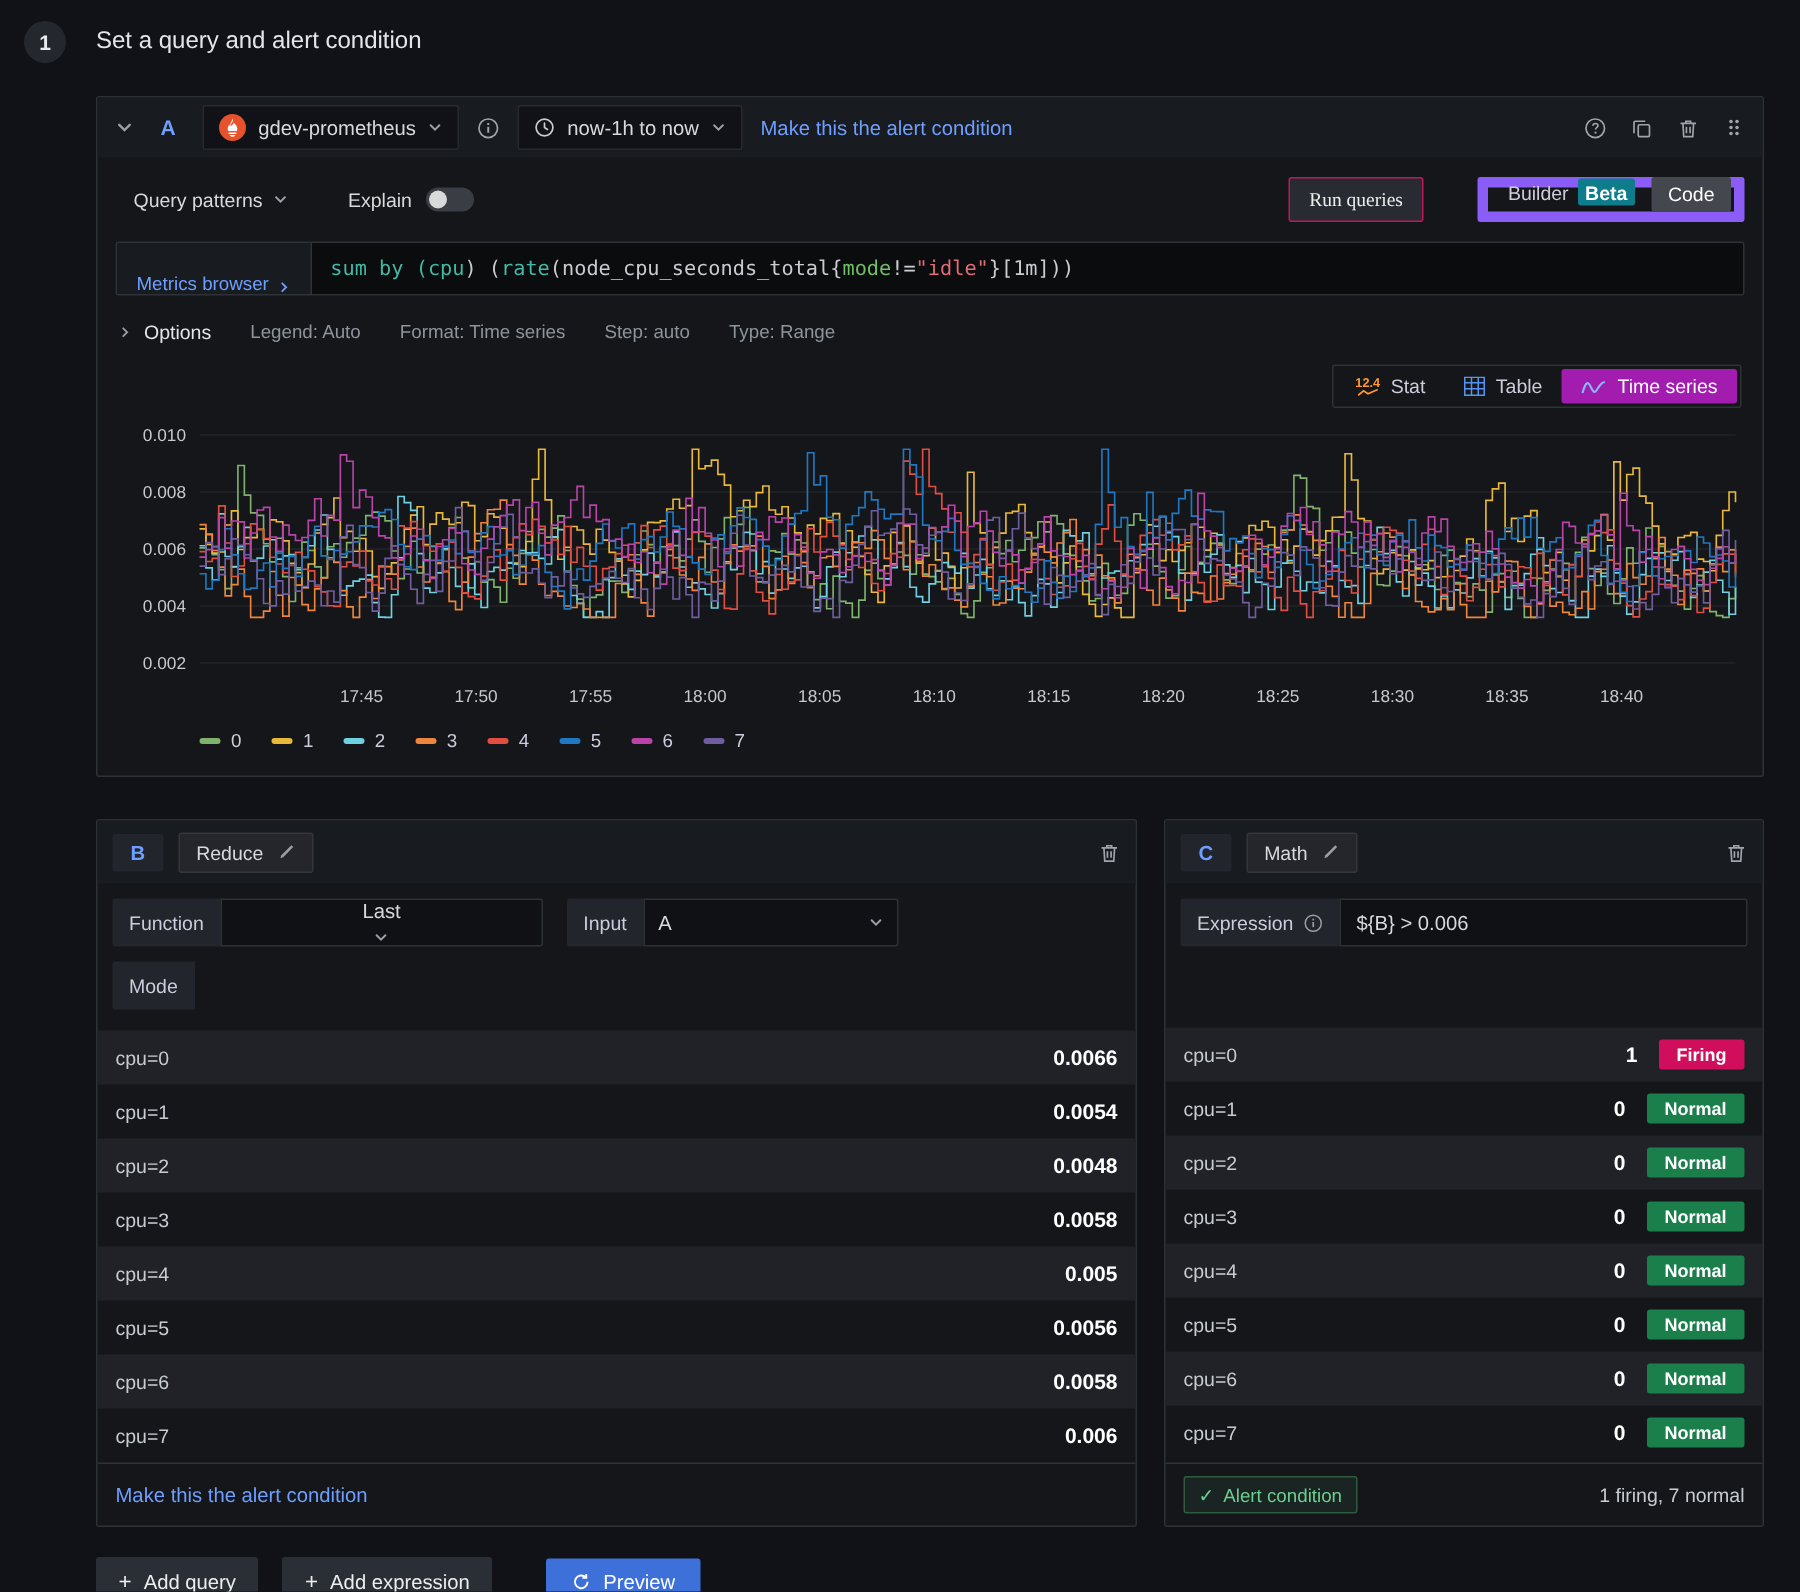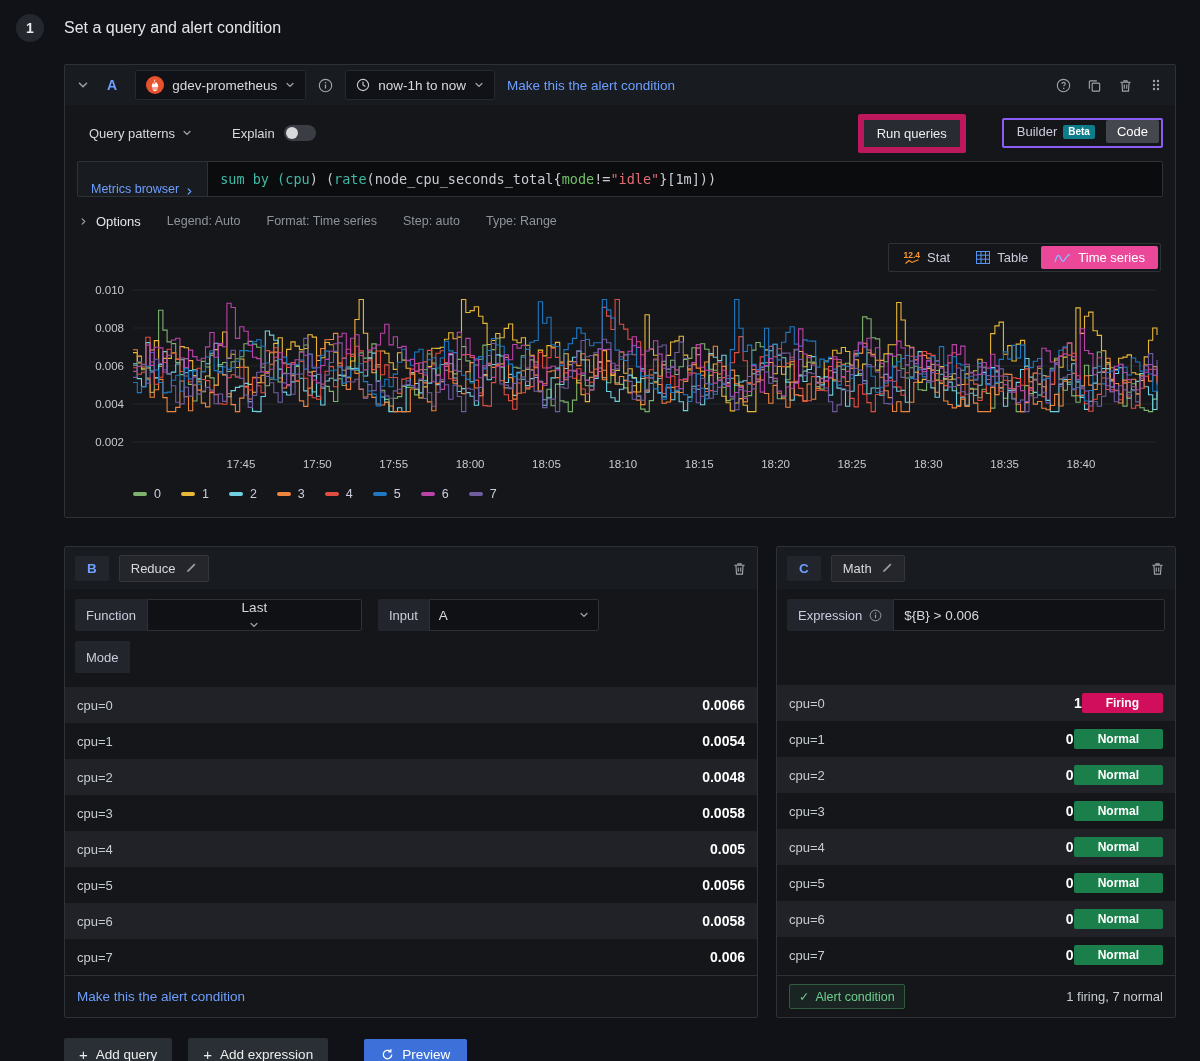--- a/index.html
+++ b/index.html
@@ -40,41 +40,41 @@
   }
   .header-icons { display:flex; align-items:center; gap:16px; }
 
   .qbody { padding:8px 12px 10px 12px; }
   .toolbar { display:flex; align-items:center; height:32px; margin:4px 0 12px 0; }
   .dropdown-text { display:flex; align-items:center; gap:7px; color:#d8d9da; cursor:pointer; margin-left:12px; }
   .explain { display:flex; align-items:center; gap:9px; margin-left:40px; color:#d8d9da; }
   .toggle { width:32px; height:16px; border-radius:9px; background:#3a3d44; position:relative; cursor:pointer; }
   .toggle .knob { position:absolute; left:2px; top:2px; width:12px; height:12px; border-radius:50%; background:#d8d9da; }
   .btn-secondary {
-    background:#282b31; border:6px solid #be185d; border-radius:2px;
+    background:#282b31; border:1px solid #be185d; border-radius:2px;
     color:#eceded; font-size:13px; padding:6px 13px; cursor:pointer;
-    font-family:Liberation Sans, sans-serif;
+    font-family:Liberation Serif, serif;
   }
-  .radio-group { display:flex; align-items:flex-start; border:2px solid #8b5cf6; border-radius:2px; background:#141619; margin-left:36px; height:30px; padding:0 2px; }
+  .radio-group { display:flex; align-items:flex-end; border:7px solid #8b5cf6; border-radius:2px; background:#141619; margin-left:36px; height:30px; padding:0 2px; }
   .radio-item { display:flex; align-items:center; gap:6px; padding:4px 11px; color:#ccccdc; cursor:pointer; border-radius:2px; font-size:13px; }
   .radio-item.active { background:#44474e; color:#ffffff; }
-  .beta-badge { font-size:10px; font-weight:700; color:#fff; border-radius:2px; padding:1.5px 5px; }
+  .beta-badge { font-size:13px; font-weight:700; color:#fff; border-radius:2px; padding:1.5px 5px; }
 
   .metrics-row { display:flex; align-items:stretch; border:1px solid #2c3235; border-radius:2px; overflow:hidden; height:36px; margin-bottom:12px; }
   .metrics-btn { display:flex; align-items:flex-end; gap:6px; padding:0 13px; background:#181b20; color:#6e9fff; font-size:12.5px; cursor:pointer; border-right:1px solid #2c3235; white-space:nowrap; }
   .query-code { flex:1; display:flex; align-items:center; padding:0 12px; background:#0b0c0e; font-family:"DejaVu Sans Mono", monospace; font-size:13.5px; white-space:pre; }
 
   .options-row { display:flex; align-items:center; gap:26px; margin:2px 2px 10px 2px; height:24px; }
   .options-label { display:flex; align-items:center; gap:8px; color:#e3e5e8; font-weight:500; cursor:pointer; }
   .opt-item { color:#8e949c; font-size:12.5px; }
 
   .viz-row { display:flex; justify-content:flex-end; margin:2px 2px 6px 0; }
   .viz-group { display:flex; border:1px solid #2c3235; border-radius:2px; background:#141619; padding:2px; }
   .viz-tab { display:flex; align-items:center; gap:7px; padding:4px 13px; color:#ccccdc; cursor:pointer; border-radius:2px; font-size:13px; }
-  .viz-tab.active { background:#ec4899; color:#fff; font-weight:500; }
+  .viz-tab.active { background:#a21caf; color:#fff; font-weight:500; }
   .stat-ic { display:flex; flex-direction:column; align-items:center; line-height:1; }
   .stat-ic b { font-size:8.5px; font-weight:700; }
 
   .chart-wrap { padding:2px 0 0 0; }
   .legend { display:flex; gap:20px; align-items:center; margin:2px 0 2px 56px; height:22px; }
   .legend-item { display:flex; align-items:center; gap:7px; cursor:pointer; }
   .legend-swatch { width:14px; height:4px; border-radius:2px; display:inline-block; }
   .legend-label { font-size:12.5px; color:#ccccdc; }
 
   
@@ -92,21 +92,21 @@
   .field-label { display:flex; align-items:center; gap:7px; background:#22252b; color:#ccccdc; padding:0 11px; border-radius:2px 0 0 2px; font-size:13px; height:32px; }
   .select { display:flex; align-items:center; justify-content:space-between; background:#0f1115; border:1px solid #2c3235; border-radius:0 2px 2px 0; padding:0 9px; height:32px; color:#d8d9da; cursor:pointer; font-size:13.5px; }
   .w215 { width:215px;flex-direction:column; } .w170 { width:170px; }
   .expr-input { flex:1; display:flex; align-items:center; background:#0f1115; border:1px solid #2c3235; border-radius:0 2px 2px 0; padding:0 10px; height:32px; color:#d8d9da; font-size:13.5px; }
 
   .results { }
   .result-row { display:flex; align-items:center; height:36px; padding:0 12px; }
   .result-row.alt { background:#202228; }
   .row-label { color:#c7ccd1; font-size:13px; flex:1; }
   .row-value { color:#ffffff; font-weight:700; font-size:14px; }
-  .state-badge { min-width:56px; text-align:center; color:#fff; font-size:12px; font-weight:600; padding:3px 24px; border-radius:2px; }
+  .state-badge { margin-left:14px; min-width:56px; text-align:center; color:#fff; font-size:12px; font-weight:600; padding:3px 12px; border-radius:2px; }
 
   .bfooter { border-top:1px solid #2c3235; padding:0 12px; height:42px; display:flex; align-items:center; margin-top:auto; }
   .cfooter { justify-content:space-between; }
   .alert-cond-badge { display:flex; align-items:center; gap:6px; color:#6ccf8e; background:rgba(108,207,142,0.08); border:1px solid #2f5c3f; border-radius:2px; padding:4px 9px; font-size:12.5px; }
   .footer-summary { color:#c7ccd1; font-size:13px; }
 
   
   .actions { display:flex; align-items:center; gap:16px; margin:20px 0 0 48px; }
   .action-btn { display:flex; align-items:center; gap:8px; background:#2a2e35; border:none; border-radius:2px; color:#eceded; font-size:13.5px; padding:8px 15px; cursor:pointer; font-family:inherit; }
   .action-btn .plus { font-size:15px; font-weight:400; }

